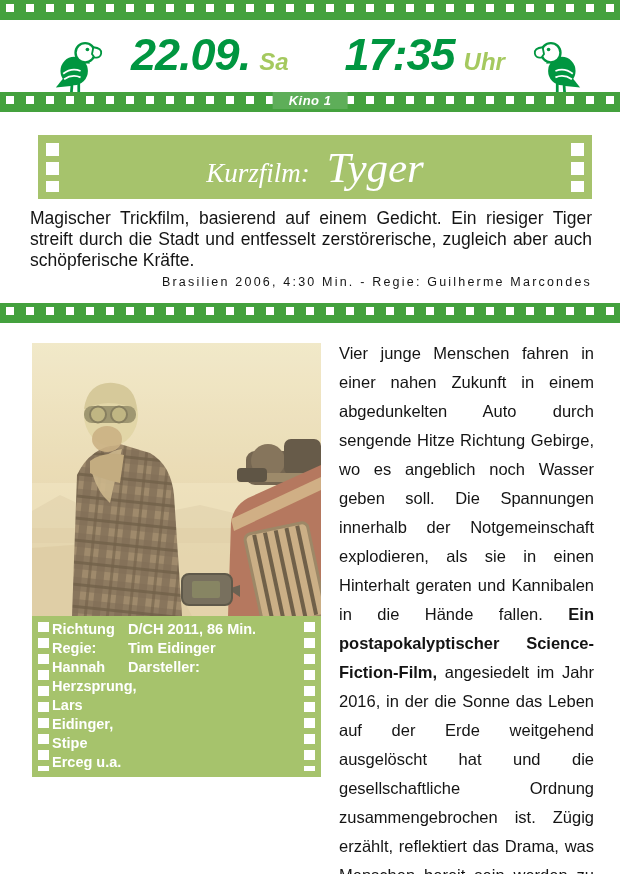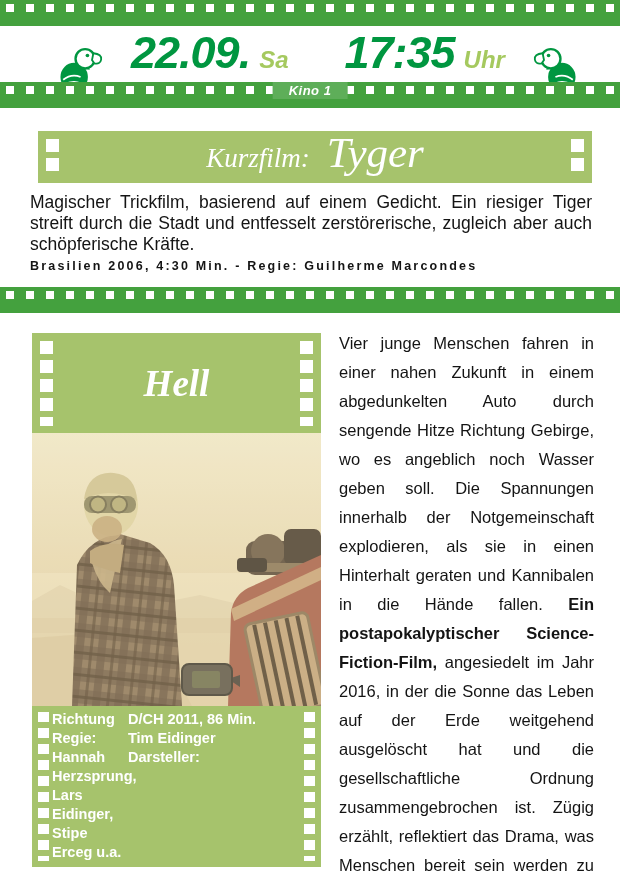--- a/index.html
+++ b/index.html
@@ -9,40 +9,40 @@
     --panel-green:#a6c36c;
     --text-black:#141414;
   }
   *{box-sizing:border-box;}
   html,body{margin:0;padding:0;background:#fff;}
   body{width:620px;height:874px;font-family:"Liberation Sans",sans-serif;color:var(--text-black);}
   .page{position:relative;width:620px;height:874px;overflow:hidden;background:#fff;}
 
   
   .film-strip{
-    height:26px;
+    height:20px;
     background-color:var(--strip-green);
     background-image:repeating-linear-gradient(90deg,#fff 0 8px,transparent 8px 20px);
     background-size:20px 8px;
     background-repeat:repeat-x;
     background-position:6px 4px;
     position:relative;
   }
   .kino-label{
     position:absolute;left:50%;top:0;transform:translateX(-50%);
     height:17px;display:flex;align-items:center;
     padding:0 16px;
     background-color:var(--strip-green);
     box-shadow:inset 0 0 0 40px rgba(255,255,255,0.14);
     color:#fff;font-weight:bold;font-style:italic;font-size:13px;letter-spacing:.5px;
     white-space:nowrap;
   }
 
   
-  .showtime{height:56px;position:relative;display:flex;align-items:center;justify-content:center;margin-left:16px;}
+  .showtime{height:72px;position:relative;display:flex;align-items:center;justify-content:center;margin-left:16px;}
   .bird{position:absolute;top:19px;width:64px;height:64px;}
   .bird.left{left:28px;}
   .bird.right{right:28px;transform:scaleX(-1);}
   .datetime{display:flex;align-items:baseline;font-weight:bold;font-style:italic;margin-top:-2px;}
   .dt-date,.dt-time{font-size:45px;color:var(--dark-green);letter-spacing:-1px;}
   .dt-day,.dt-unit{font-size:24px;color:var(--light-green);margin-left:9px;}
   .dt-time{margin-left:56px;}
 
   
   .v-sprockets{
@@ -51,34 +51,34 @@
   }
   .v-sprockets.vleft{left:8px;}
   .v-sprockets.vright{right:8px;}
   .v-sprockets.small{width:11px;top:6px;bottom:6px;
     background-image:repeating-linear-gradient(180deg,#fff 0 10px,transparent 10px 16px);}
   .v-sprockets.small.vleft{left:6px;}
   .v-sprockets.small.vright{right:6px;}
 
   
   .tyger-banner{
-    margin:23px 28px 0 38px;height:52px;
+    margin:23px 28px 0 38px;height:64px;
     background:var(--panel-green);position:relative;
-    display:flex;align-items:flex-start;justify-content:center;
+    display:flex;align-items:center;justify-content:center;
   }
   .serif-title{font-family:"Liberation Serif",serif;font-style:italic;color:#fff;line-height:1;}
   .tyger-prefix{font-size:27px;}
   .tyger-title{font-size:43px;margin-left:11px;}
   .tyger-desc{
     margin:9px 28px 0 30px;text-align:justify;
     font-size:17.5px;line-height:21px;
   }
   .tyger-credits{
     margin:4px 28px 0 30px;
-    font-weight:bold;font-size:12.5px;letter-spacing:2.2px;line-height:15px;
+    font-weight:normal;font-size:12.5px;letter-spacing:2.2px;line-height:15px;text-align:right;
   }
   .strip-mid{margin-top:13px;}
 
   
   .hell-section{display:flex;margin:20px 26px 0 32px;gap:18px;}
   .poster{width:289px;flex:0 0 289px;}
   .poster-header{
     height:100px;background:var(--panel-green);position:relative;
     display:flex;align-items:center;justify-content:center;
   }
@@ -164,25 +164,20 @@
     </div>
     <p class="tyger-desc">Magischer Trickfilm, basierend auf einem Gedicht. Ein riesiger Tiger streift durch die Stadt und entfesselt zerstörerische, zugleich aber auch schöpferische Kräfte.</p>
     <p class="tyger-credits">Brasilien 2006, 4:30 Min. - Regie: Guilherme Marcondes</p>
   </section>
 
   <div class="film-strip strip-mid"></div>
 
   <section class="hell-section">
 
     <div class="poster">
-      <div class="poster-header">
-        <div class="v-sprockets vleft"></div>
-        <div class="v-sprockets vright"></div>
-        <h2 class="serif-title hell-title" style="margin:0;font-weight:bold;">Hell</h2>
-      </div>
 
       <svg class="still" viewBox="0 0 289 273" aria-hidden="true">
         <defs>
           <linearGradient id="sky" x1="0" y1="0" x2="0" y2="1">
             <stop offset="0" stop-color="#f1e9cb"></stop>
             <stop offset="0.45" stop-color="#e9dab4"></stop>
             <stop offset="1" stop-color="#dcc69c"></stop>
           </linearGradient>
           <pattern id="plaid" width="22" height="22" patternUnits="userSpaceOnUse" patternTransform="rotate(6)">
             <rect width="22" height="22" fill="#77624b"></rect>

